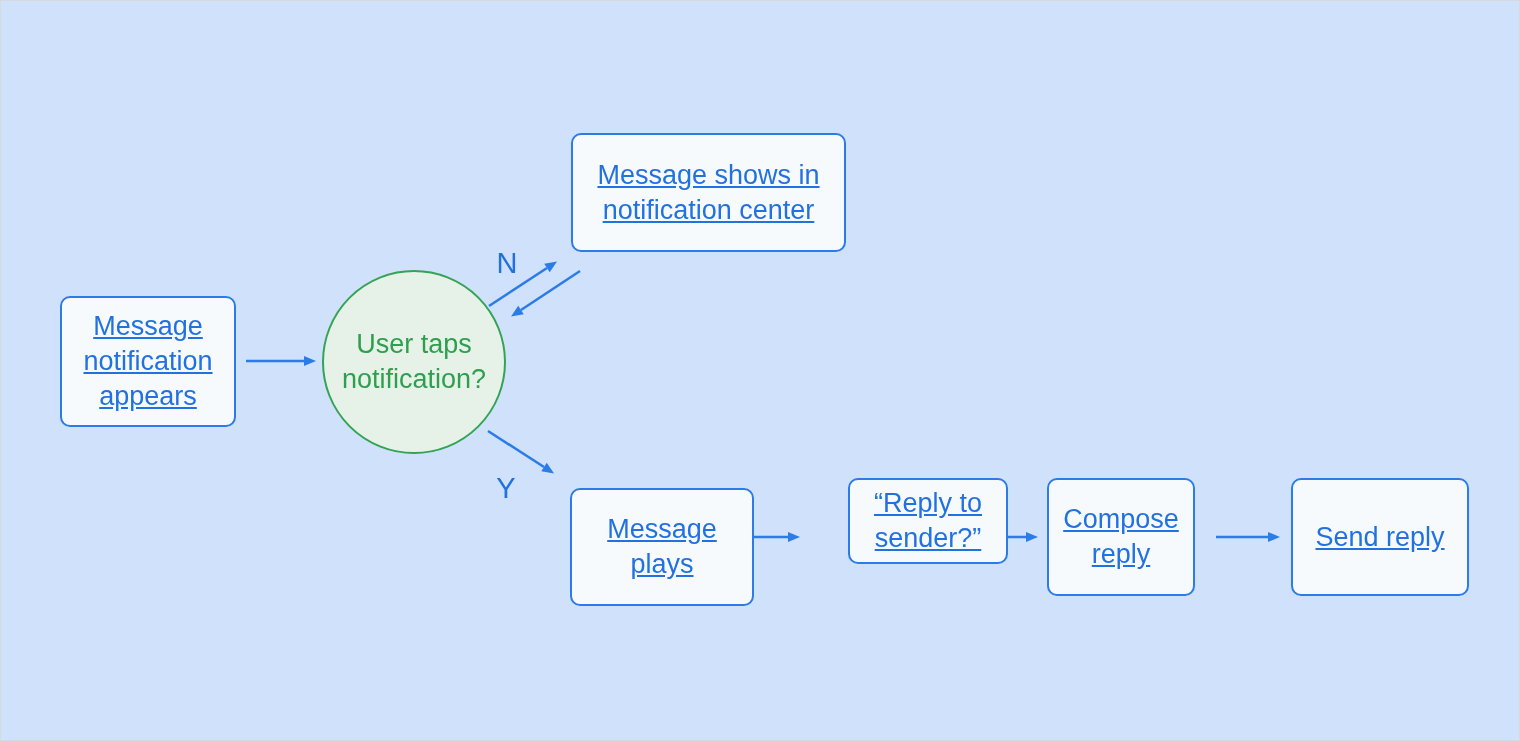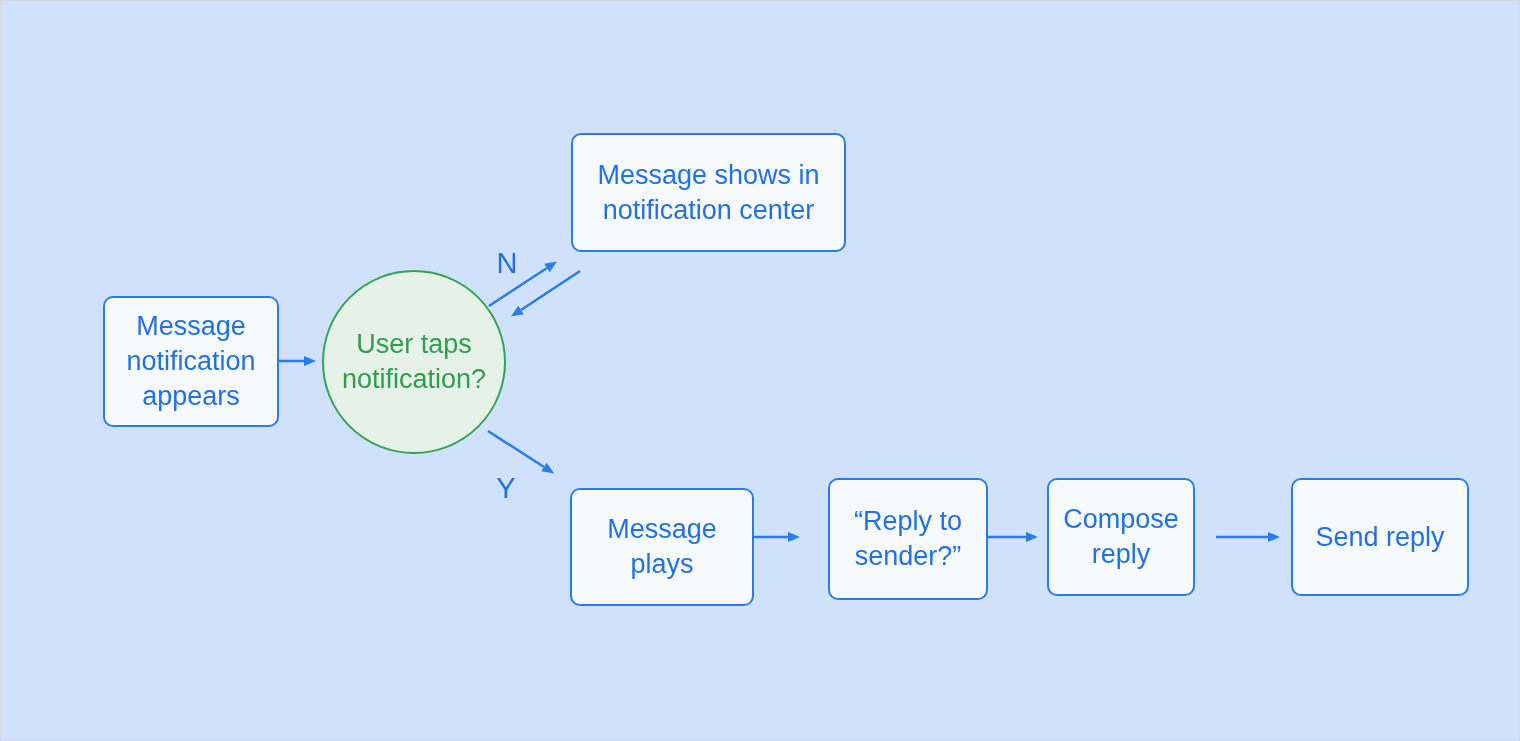--- a/index.html
+++ b/index.html
@@ -25,39 +25,40 @@
     box-sizing: border-box;
     font-size: 27px;
     line-height: 35px;
     padding: 6px 10px;
   }
   .box {
     border: 2.5px solid #2b7ce9;
     border-radius: 10px;
     background: #f7fafc;
     color: #2171e0;
+    text-decoration: underline;
   }
   .decision {
     border: 2.5px solid #34a355;
     border-radius: 50%;
     background: #e6f2e8;
     color: #2f9e4e;
   }
   .edge-label {
     position: absolute;
     color: #2171e0;
     font-size: 29px;
     line-height: 34px;
     text-align: center;
   }
-  #start            { left: 60px;   top: 296px; width: 176px; height: 131px; margin-left: 43px; }
+  #start            { left: 60px;   top: 296px; width: 176px; height: 131px; }
   #decision         { left: 322px;  top: 270px; width: 184px; height: 184px; }
   #notif-center     { left: 571px;  top: 133px; width: 275px; height: 119px; }
   #message-plays    { left: 570px;  top: 488px; width: 184px; height: 118px; }
-  #reply-to-sender  { left: 828px;  top: 478px; width: 160px; height: 122px; }
+  #reply-to-sender  { left: 848px;  top: 478px; width: 160px; height: 86px; }
   #compose-reply    { left: 1047px; top: 478px; width: 148px; height: 118px; }
   #send-reply       { left: 1291px; top: 478px; width: 178px; height: 118px; }
   #label-n          { left: 492px;  top: 246px; width: 30px; }
   #label-y          { left: 491px;  top: 471px; width: 30px; }
   #arrows {
     position: absolute;
     left: 0; top: 0;
     width: 1520px;
     height: 741px;
     pointer-events: none;

